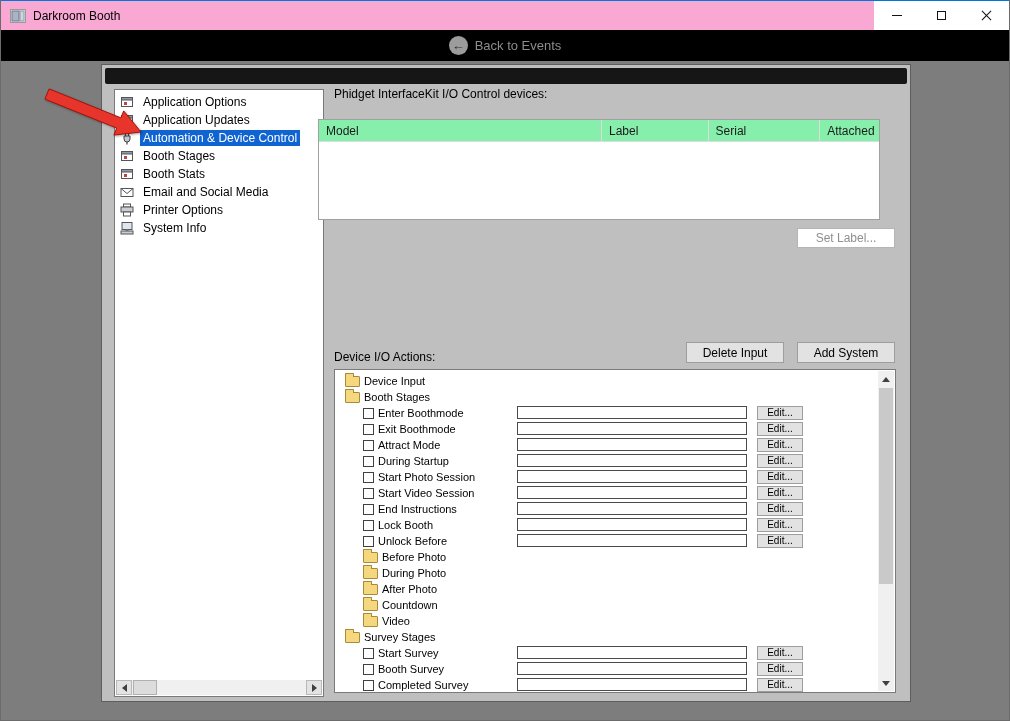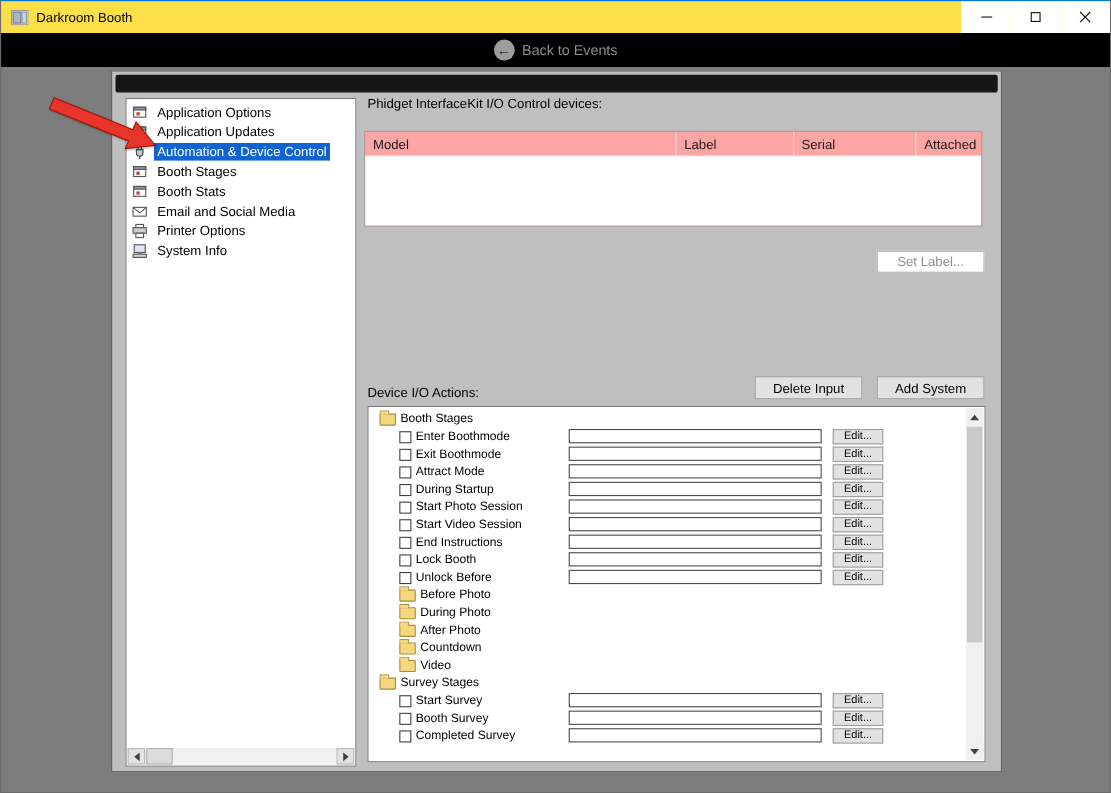--- a/index.html
+++ b/index.html
@@ -7,21 +7,21 @@
   body {
     font-family:"Liberation Sans", sans-serif;
     background:#7d7d7d;
     position:relative;
     overflow:hidden;
   }
   .window { position:absolute; inset:0; border:1px solid #6b6b6b; border-top:none; }
   .accent-line { position:absolute; top:0; left:0; right:0; height:1px; background:#0078d7; z-index:5; }
 
   
-  .titlebar { position:absolute; top:1px; left:0; right:0; height:29px; background:#fde047; display:flex; align-items:center; }
+  .titlebar { position:absolute; top:1px; left:0; right:0; height:29px; background:#f9a8d4; display:flex; align-items:center; }
   .title-icon { margin-left:9px; width:16px; height:14px; flex:0 0 auto; }
   .title-text { margin-left:7px; font-size:12px; color:#000; }
   .win-controls { margin-left:auto; display:flex; height:100%; }
   .win-btn { width:45px; height:100%; display:flex; align-items:center; justify-content:center; background:#fff; border:none; cursor:default; }
   .glyph-min { width:10px; height:1px; background:#111; }
   .glyph-max { width:9px; height:9px; border:1px solid #111; }
   .glyph-close { position:relative; width:11px; height:11px; }
   .glyph-close::before, .glyph-close::after { content:""; position:absolute; left:-1px; top:5px; width:13px; height:1px; background:#111; }
   .glyph-close::before { transform:rotate(45deg); }
   .glyph-close::after { transform:rotate(-45deg); }
@@ -49,21 +49,21 @@
   .hs-left, .hs-right { position:absolute; top:0; width:16px; height:15px; background:#e3e3e3; border:1px solid #b9b9b9; display:flex; align-items:center; justify-content:center; }
   .hs-left { left:0; } .hs-right { right:0; }
   .hs-thumb { position:absolute; left:17px; top:0; width:24px; height:15px; background:#dcdcdc; border:1px solid #b0b0b0; }
   .tri-left { width:0; height:0; border-top:4px solid transparent; border-bottom:4px solid transparent; border-right:5px solid #404040; }
   .tri-right { width:0; height:0; border-top:4px solid transparent; border-bottom:4px solid transparent; border-left:5px solid #404040; }
   .tri-up { width:0; height:0; border-left:4px solid transparent; border-right:4px solid transparent; border-bottom:5px solid #404040; }
   .tri-down { width:0; height:0; border-left:4px solid transparent; border-right:4px solid transparent; border-top:5px solid #404040; }
 
   
   .devices-label { position:absolute; left:232px; top:22px; font-size:12px; color:#000;text-align:right; }
-  .devices-table { position:absolute; left:229px; top:54px; width:562px; height:87px; background:#fca5a5; border:1px solid #a0a0a0; }
+  .devices-table { position:absolute; left:216px; top:54px; width:562px; height:101px; background:#86efac; border:1px solid #a0a0a0; }
   .tbl-header { display:flex; height:22px; border-bottom:1px solid #dcdcdc; }
   .tbl-col { padding:4px 0 0 7px; font-size:12px; color:#1a1a1a; border-right:1px solid #dcdcdc; overflow:hidden; }
   .tbl-col-0 { width:284px; } .tbl-col-1 { width:107px; } .tbl-col-2 { width:112px; } .tbl-col-3 { width:59px; border-right:none; }
   .tbl-body { position:absolute; top:22px; left:0; right:0; bottom:0; background:#fff; }
 
   .btn { position:absolute; background:#e2e2e2; border:1px solid #9e9e9e; font-family:inherit; font-size:12px; color:#000; cursor:default; }
   .set-label-btn { left:695px; top:163px; width:98px; height:20px; color:#8f8f8f; background:#ffffff; border-color:#b5b5b5; }
   .delete-btn { left:584px; top:277px; width:98px; height:21px; }
   .add-btn { left:695px; top:277px; width:98px; height:21px; }
 
@@ -232,20 +232,24 @@
       </div>
       <button class="btn set-label-btn" disabled="">Set Label...</button>
       <button class="btn delete-btn">Delete Input</button>
       <button class="btn add-btn">Add System</button>
 
       <div class="actions-label">Device I/O Actions:</div>
       <div class="listbox">
         <div class="actions-list">
             <div class="action-row indent-0">
               <span class="folder-icon"></span>
+              <span class="alabel">Device Input</span>
+            </div>
+            <div class="action-row indent-0">
+              <span class="folder-icon"></span>
               <span class="alabel">Booth Stages</span>
             </div>
             <div class="action-row indent-1">
               <span class="cb"></span>
               <span class="alabel">Enter Boothmode</span>
               <input type="text" class="afield" value="" style="">
               <button type="button" class="edit-btn">Edit...</button>
             </div>
             <div class="action-row indent-1">
               <span class="cb"></span>

